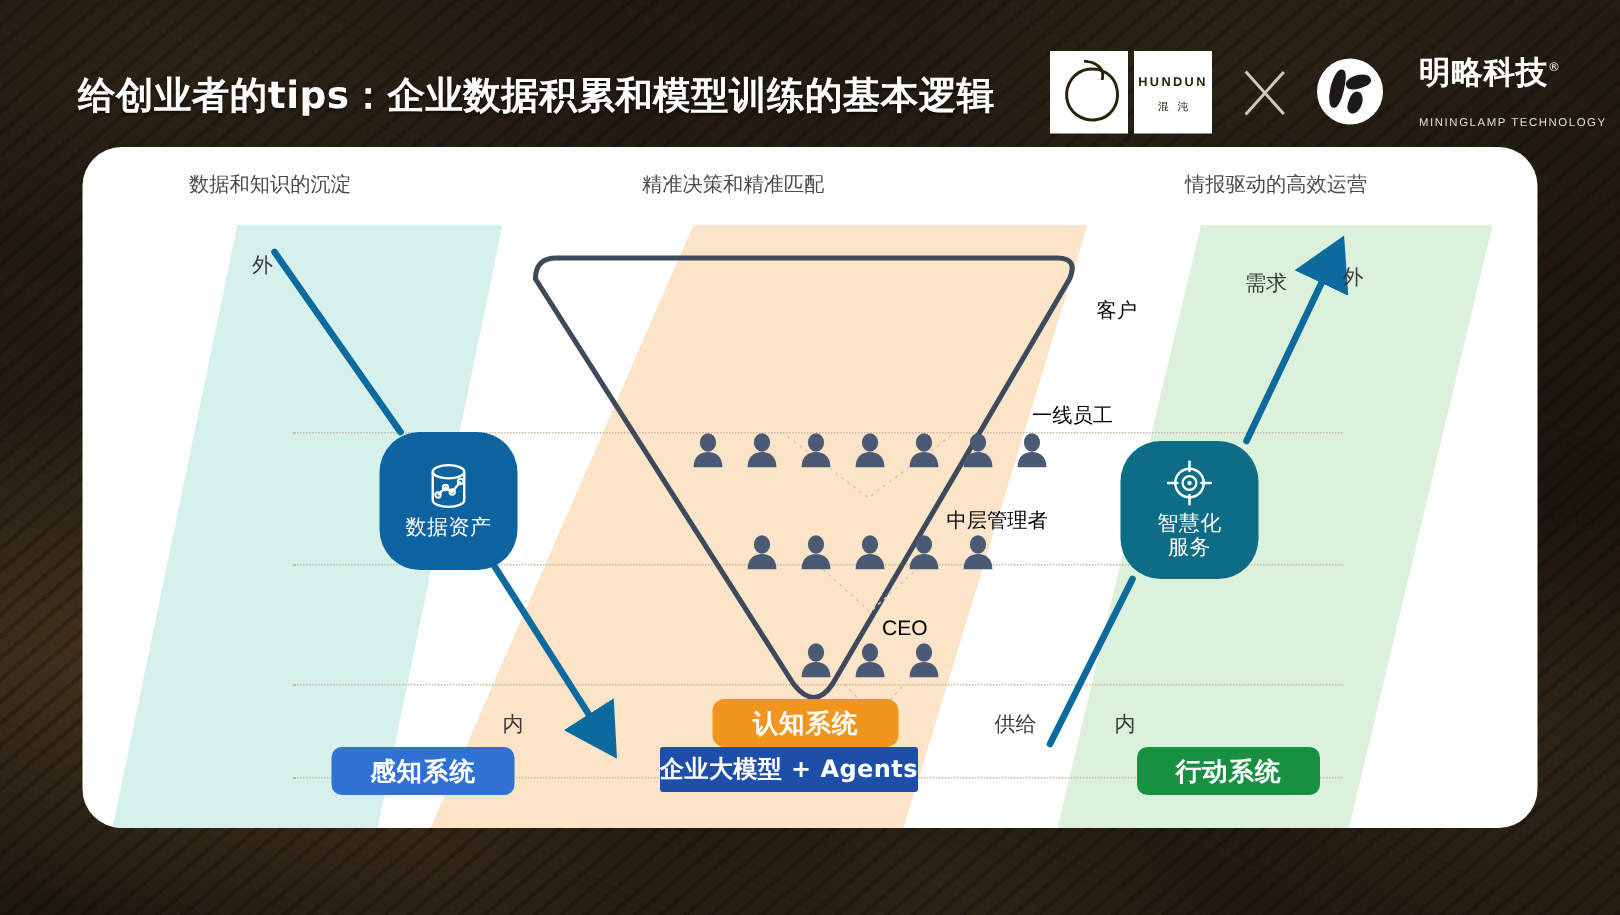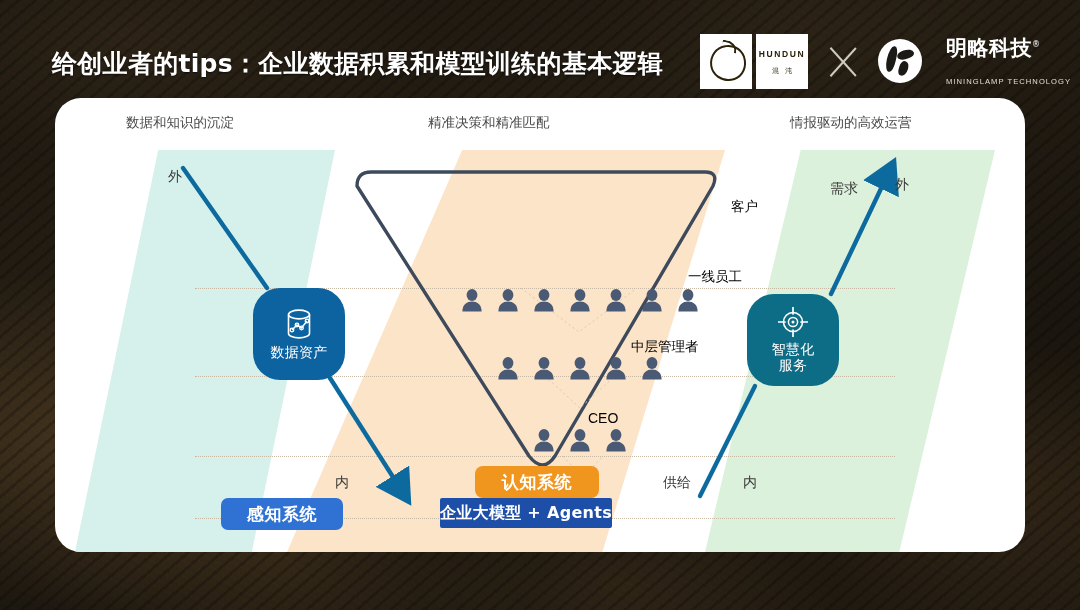--- a/index.html
+++ b/index.html
@@ -437,14 +437,15 @@
         <line x1="23" y1="15" x2="29.5" y2="15" stroke="#ffffff" stroke-width="1.7" stroke-linecap="round"></line>
       </svg>
     </span>
     <span class="ctext">智慧化</span>
     <span class="ctext">服务</span>
   </div>
 
   <div class="pill" id="pill-cog">认知系统</div>
   <div class="pill" id="pill-sense">感知系统</div>
   <div class="pill" id="pill-model">企业大模型 + Agents</div>
+  <div class="pill" id="pill-act">行动系统</div>
 
 </div>
 
 </body></html>

